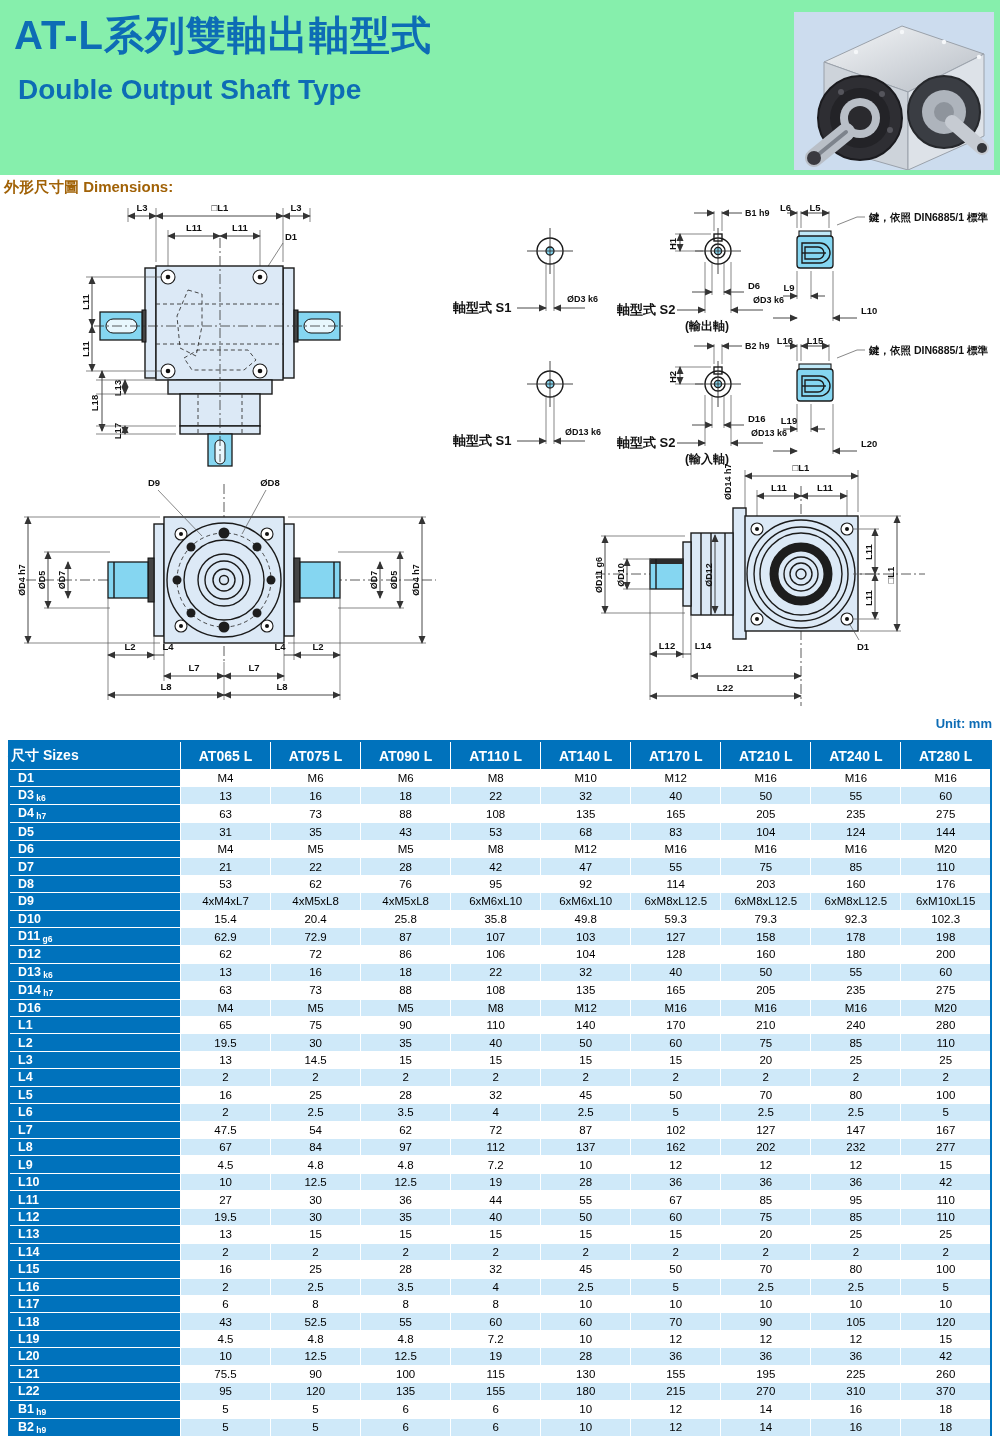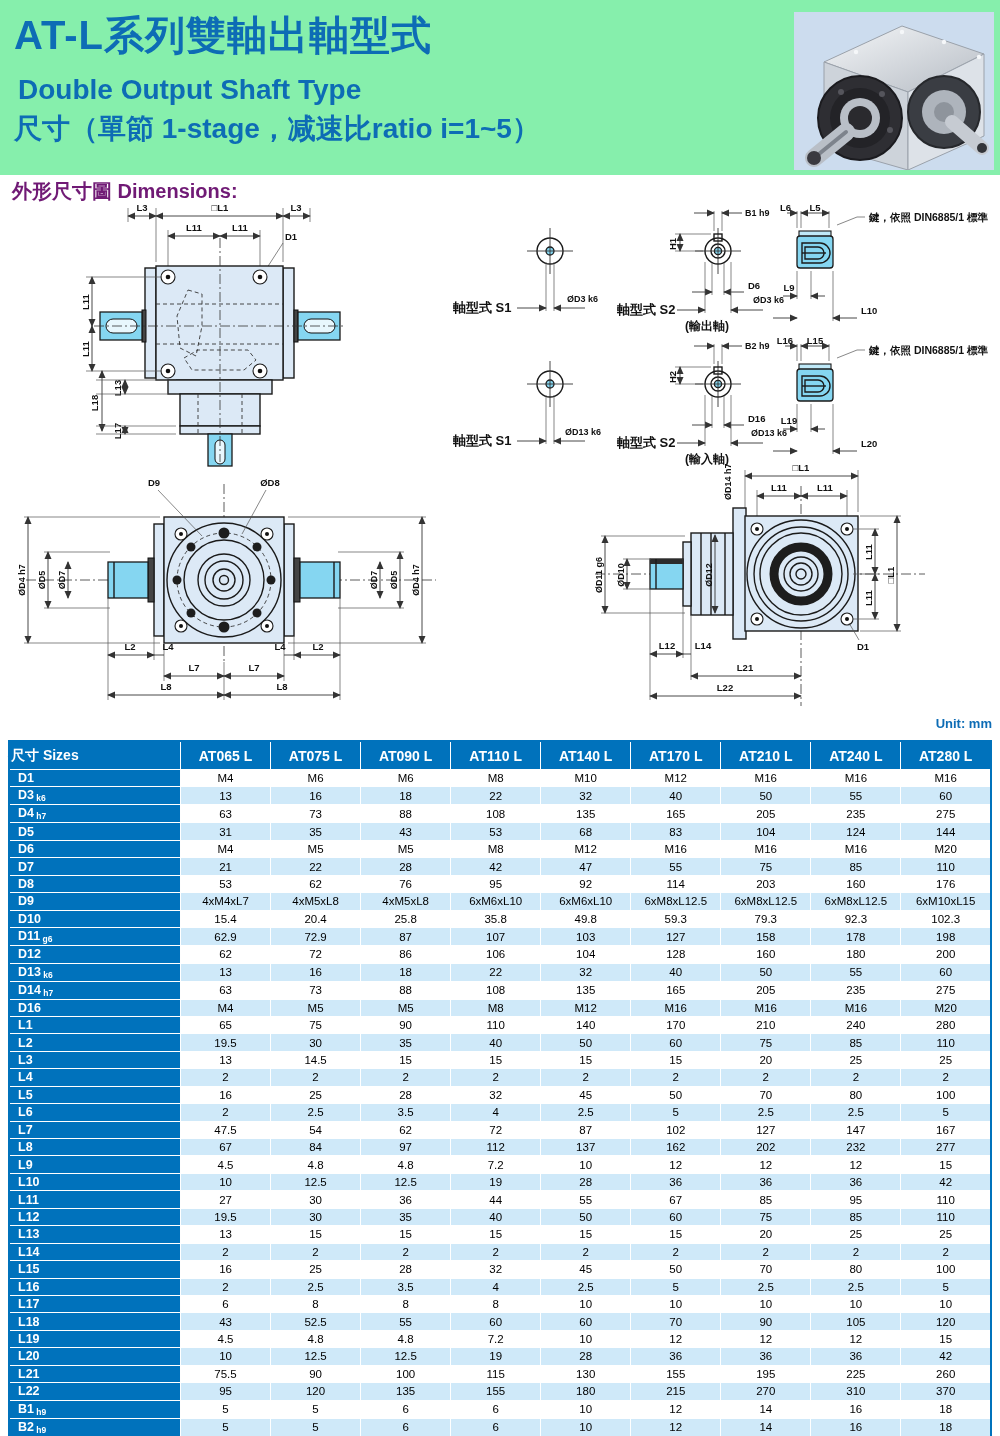--- a/index.html
+++ b/index.html
@@ -5,21 +5,21 @@
   html,body{margin:0;padding:0;background:#fff;}
   .page{position:relative;width:1000px;height:1436px;background:#ffffff;overflow:hidden;
         font-family:"Liberation Sans",sans-serif;}
   
   .band{position:absolute;left:0;top:0;width:1000px;height:175px;background:#86efac;}
   .title-zh{position:absolute;left:14px;top:8px;font-size:40px;font-weight:bold;color:#0d6cb5;letter-spacing:1px;margin:0;}
   .title-en{position:absolute;left:14px;top:70px;font-size:28px;font-weight:bold;color:#0d6cb5;margin:4px;}
   .subtitle{position:absolute;left:14px;top:110px;font-size:28px;font-weight:bold;color:#0d6cb5;margin:0;}
   .photo{position:absolute;right:6px;top:12px;width:200px;height:158px;}
   
-  .dim-heading{position:absolute;left:12px;top:178px;font-size:20px;font-weight:bold;color:#701a75;}
+  .dim-heading{position:absolute;left:4px;top:178px;font-size:15px;font-weight:bold;color:#a16207;}
   .spec-heading{position:absolute;left:8px;top:738px;font-size:17px;font-weight:bold;color:#1d4ed8;}
   .unit-label{position:absolute;right:8px;top:716px;font-size:13px;font-weight:bold;color:#0d6cb5;}
   
   .diag{position:absolute;}
   #diag-front{left:80px;top:198px;}
   #shaft-row1{left:445px;top:203px;}
   #shaft-row2{left:445px;top:336px;}
   #diag-face{left:18px;top:462px;}
   #diag-side{left:585px;top:458px;}
   svg .ln{stroke:#1a1a1a;stroke-width:1.4;fill:none;}
@@ -68,21 +68,20 @@
       <linearGradient id="met2" x1="0" y1="0" x2="0" y2="1">
         <stop offset="0" stop-color="#e3e7ec"></stop>
           <stop offset="1" stop-color="#9aa1aa"></stop>
       </linearGradient>
     </defs>
   </svg>
 
   <header class="band">
     <h1 class="title-zh">AT-L系列雙軸出軸型式</h1>
     <h2 class="title-en">Double Output Shaft Type</h2>
-    <h2 class="subtitle">尺寸（單節 1-stage，减速比ratio i=1~5）</h2>
     <div class="photo">
       <svg viewBox="0 0 200 158" width="200" height="158">
         <rect x="0" y="0" width="200" height="158" fill="#ccdcee"></rect>
         <polygon points="30,50 108,14 190,42 114,80" fill="url(#met)" stroke="#9aa1aa" stroke-width="1"></polygon>
         <polygon points="30,50 114,80 114,158 30,134" fill="#cdd3da" stroke="#9aa1aa" stroke-width="1"></polygon>
         <polygon points="114,80 190,42 190,124 114,158" fill="#dde2e8" stroke="#9aa1aa" stroke-width="1"></polygon>
         <circle cx="108" cy="20" r="2.2" fill="#f5f7f9"></circle>
         <circle cx="150" cy="30" r="2.2" fill="#f5f7f9"></circle>
         <circle cx="185" cy="45" r="2.2" fill="#f5f7f9"></circle>
         <circle cx="62" cy="40" r="2.2" fill="#f5f7f9"></circle>

